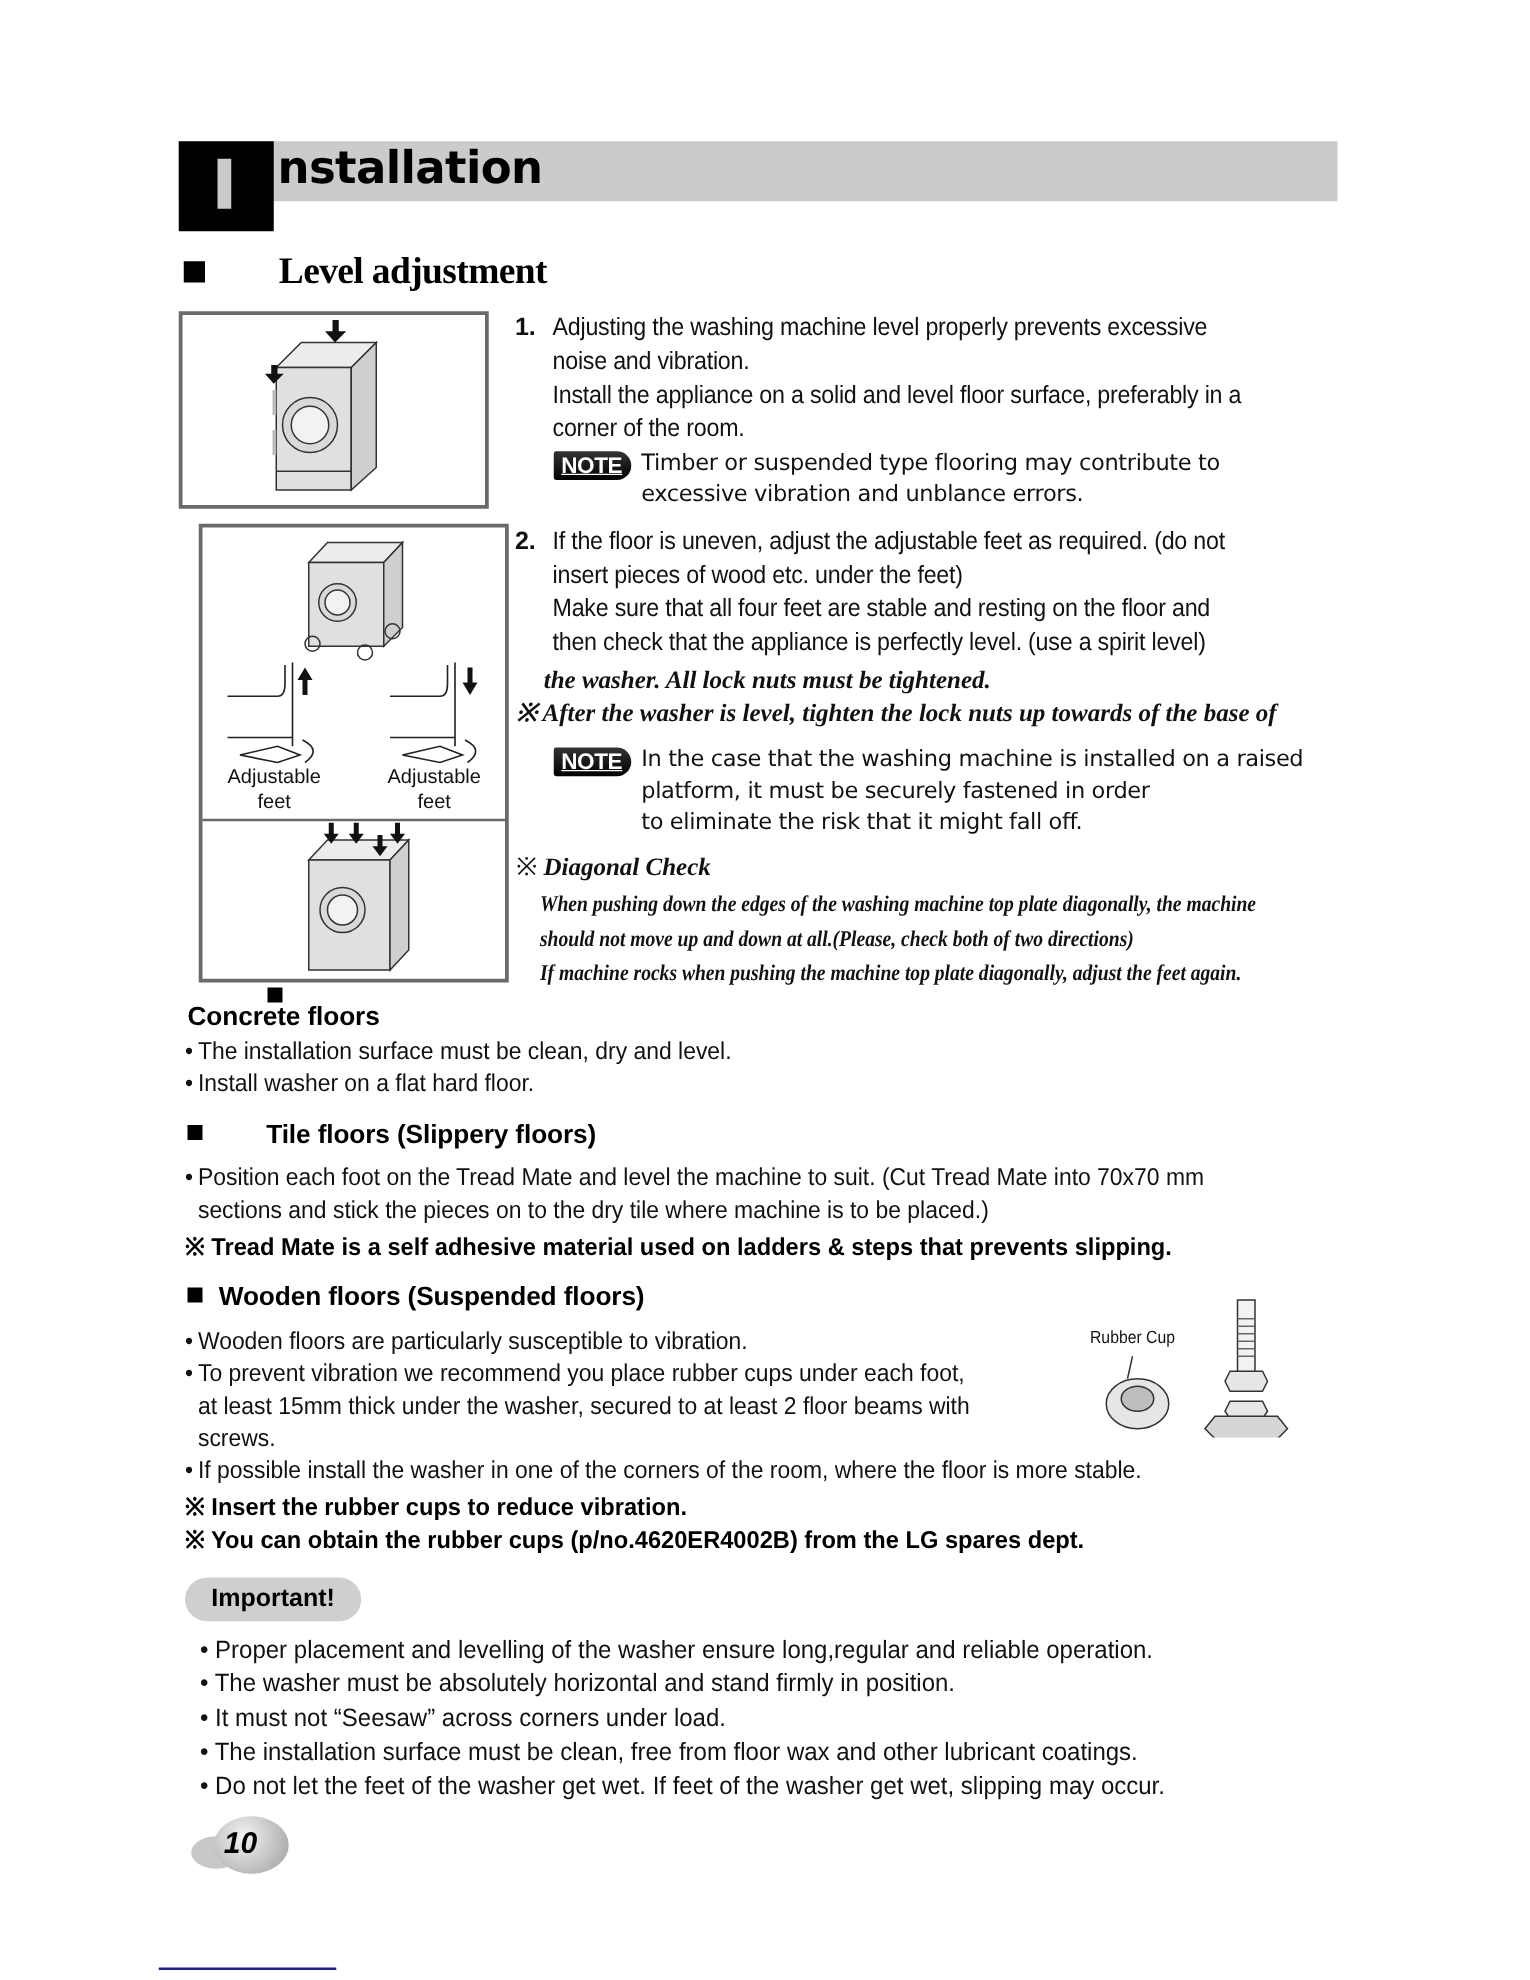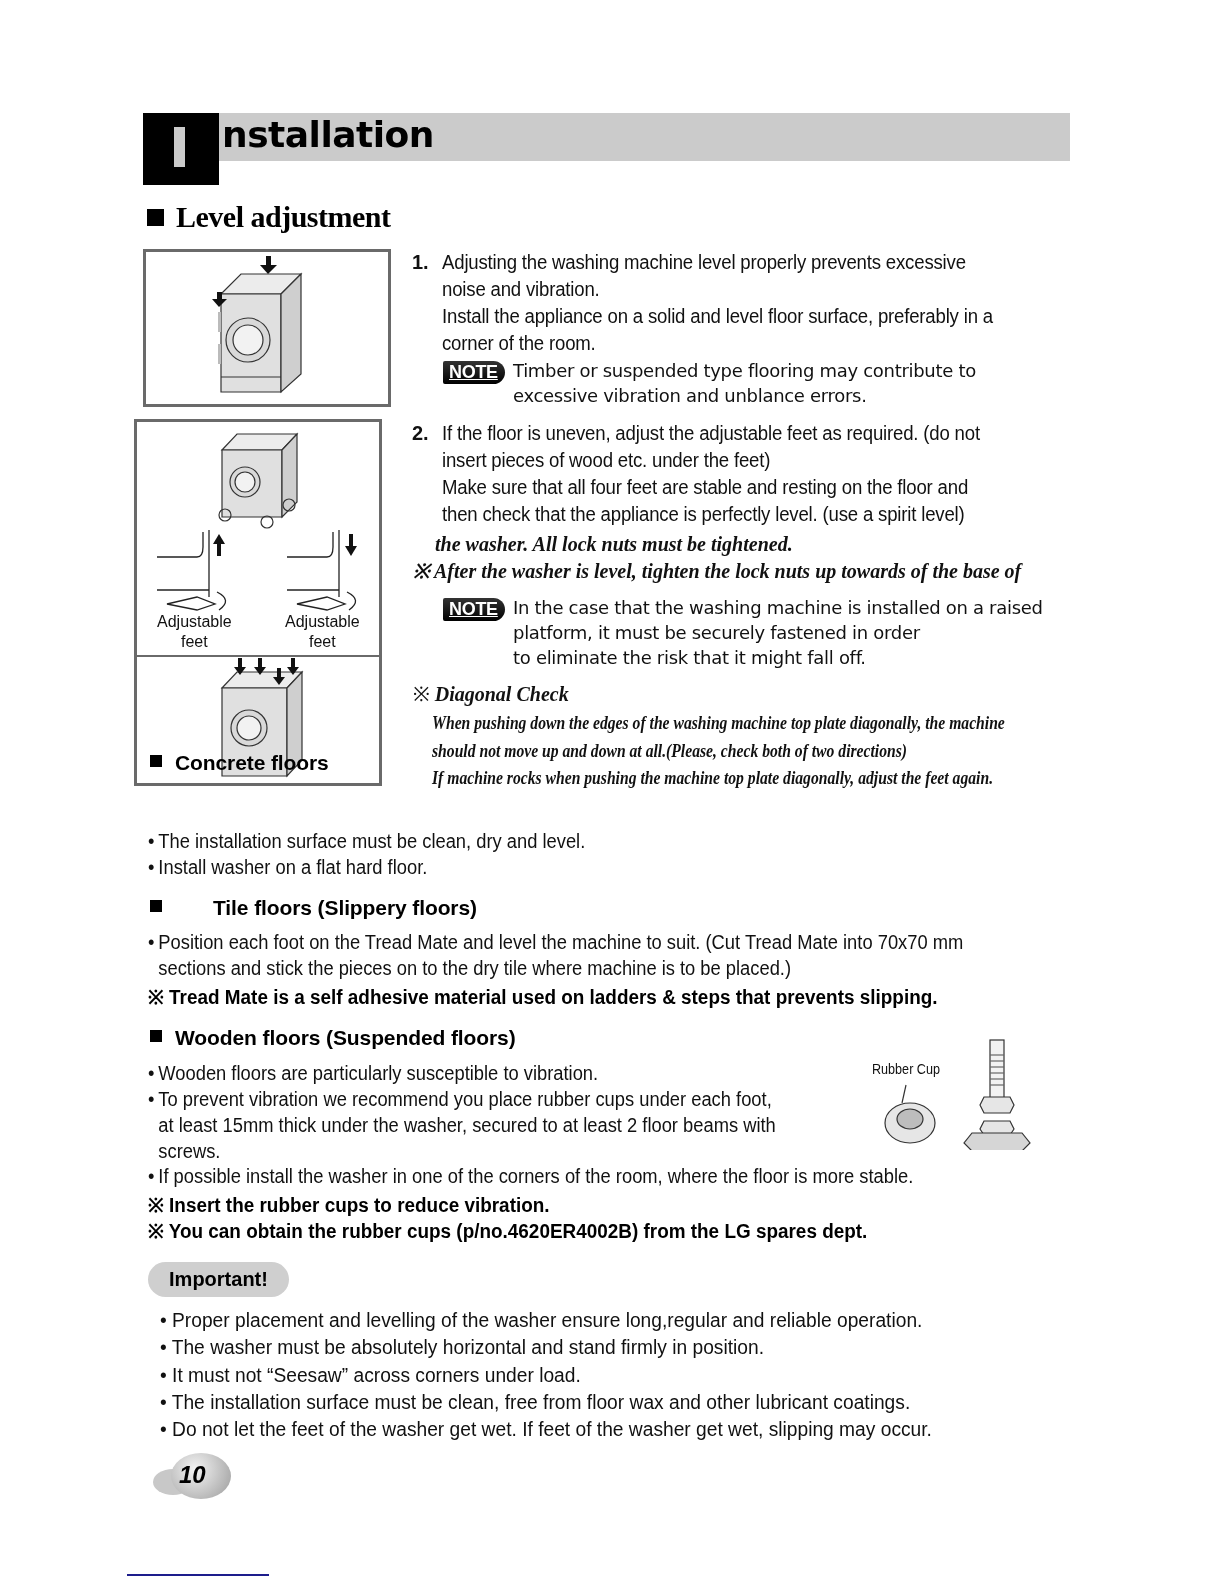--- a/index.html
+++ b/index.html
@@ -5,27 +5,27 @@
   * { box-sizing: border-box; margin: 0; padding: 0; }
   html, body { width: 1224px; height: 1584px; background: #ffffff; }
   body { position: relative; font-family: "Liberation Sans", sans-serif; color: #111; overflow: hidden; }
 
   
   .hdr-bar { position: absolute; left: 143px; top: 113px; width: 927px; height: 48px; background: #cbcbcb; }
   .hdr-block { position: absolute; left: 143px; top: 113px; width: 76px; height: 72px; background: #000; }
   .hdr-letter { position: absolute; left: 174px; top: 127px; width: 11px; height: 40px; background: #cbcbcb; }
   .hdr-title { position: absolute; left: 222px; top: 112px; font-family: "DejaVu Sans", sans-serif; font-weight: bold; font-size: 36px; letter-spacing: -0.5px; color: #000; line-height: 46px; }
 
-  .sec-title { position: absolute; left: 147px; top: 200px; font-family: "Liberation Serif", serif; font-weight: bold; font-size: 30px; color: #000; display: flex; align-items: center; letter-spacing: -0.5px; }
+  .sec-title { position: absolute; left: 147px; top: 200px; font-family: "Liberation Serif", serif; font-weight: bold; font-size: 30px; color: #000; display: flex; align-items: center; letter-spacing: -0.5px; gap: 47px; }
   .sec-title .sq { width: 17px; height: 17px; background: #000; margin-right: 12px; }
 
   
   .fig { position: absolute; border: 3px solid #6a6a6a; background: #fff; }
   .fig1 { left: 143px; top: 249px; width: 248px; height: 158px; }
-  .fig2 { left: 134px; top: 419px; width: 248px; height: 367px; }
+  .fig2 { left: 159px; top: 419px; width: 248px; height: 367px; }
   .fig2 .divider { position: absolute; left: 0; right: 0; top: 233px; height: 2px; background: #6a6a6a; }
   .fig svg { position: absolute; }
   .feet-label { position: absolute; font-size: 16px; text-align: center; line-height: 20px; color: #111; }
 
   
   .step { position: absolute; left: 412px; font-size: 20px; line-height: 27px; color: #111; letter-spacing: -0.2px; }
   .step .num { position: absolute; left: 0; font-weight: bold; }
   .step .body { margin-left: 30px; font-family: "Liberation Sans", sans-serif; transform: scaleX(0.93); transform-origin: left; white-space: nowrap; }
 
   .note { position: absolute; left: 443px; display: flex; }
@@ -194,21 +194,21 @@
 
 <div class="ital" style="left:413px; top:681px; font-size:20px; line-height:26px;">
   <div><span style="font-weight:normal; font-style:normal;">※</span> <span>Diagonal Check</span></div>
 </div>
 <div class="ital" style="left:432px; top:710px; font-size:18px; line-height:27.5px; transform:scaleX(0.87); transform-origin:left;">
   <div>When pushing down the edges of the washing machine top plate diagonally, the machine</div>
   <div>should not move up and down at all.(Please, check both of two directions)</div>
   <div>If machine rocks when pushing the machine top plate diagonally, adjust the feet again.</div>
 </div>
 
-<div class="sub-title" style="top:751px;">
+<div class="sub-title" style="top:794px;flex-direction:column;">
   <span class="sq"></span>
   <span>Concrete floors</span>
 </div>
 <div class="bul" style="top:828px;"><span class="dot">•</span><span>The installation surface must be clean, dry and level.</span></div>
 <div class="bul" style="top:854px;"><span class="dot">•</span><span>Install washer on a flat hard floor.</span></div>
 
 <div class="sub-title" style="top:896px;gap:38px;">
   <span class="sq"></span>
   <span>Tile floors (Slippery floors)</span>
 </div>

